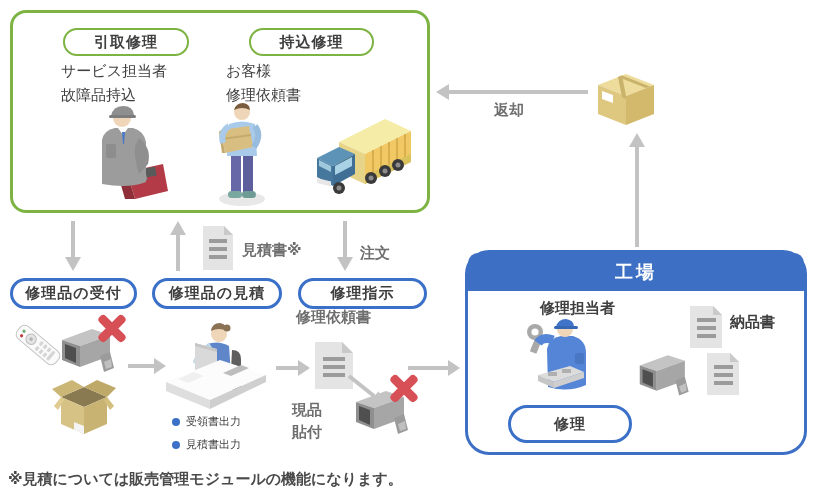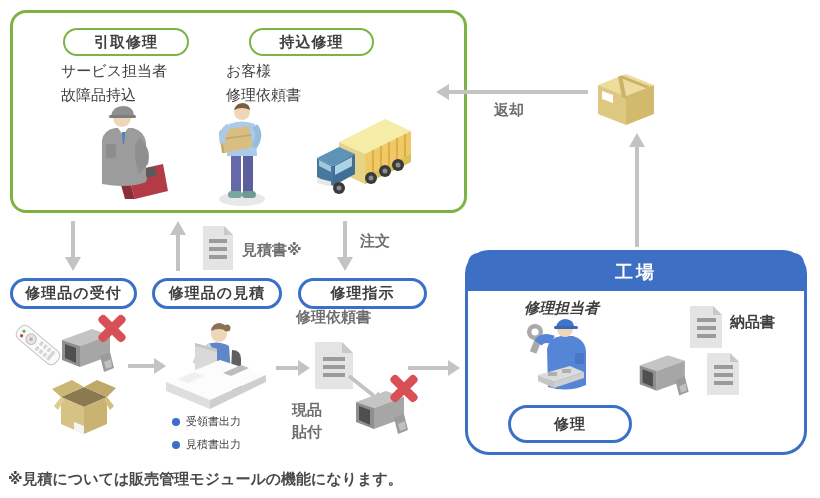--- a/index.html
+++ b/index.html
@@ -7,21 +7,21 @@
     --gray:#C3C3C3; --red:#D75056; --tdark:#3F3F3F; --tgray:#6E6E6E;
   }
   html,body{margin:0;padding:0;background:#fff;}
   .canvas{
     position:relative;width:820px;height:498px;background:#fff;overflow:hidden;
     font-family:"Liberation Sans","DejaVu Sans",sans-serif;color:var(--tdark);
   }
   .abs{position:absolute;}
   
   .green-box{position:absolute;left:10px;top:10px;width:414px;height:197px;
-    border:3px solid var(--green);border-radius:16px;background:#fff;padding-left:37px;}
+    border:3px solid var(--green);border-radius:16px;background:#fff;}
   .factory{position:absolute;left:465px;top:250px;width:336px;height:199px;
     border:3px solid var(--hblue);border-radius:24px;background:#fff;}
   .factory-header{height:38px;background:var(--hblue);border-radius:10px 10px 0 0;
     display:flex;align-items:center;justify-content:center;color:#fff;
     font-size:18px;font-weight:700;letter-spacing:3px;}
   
   .pill{position:absolute;display:flex;align-items:center;justify-content:center;
     background:#fff;border-radius:999px;font-size:15px;font-weight:600;
     color:var(--tdark);box-sizing:border-box;letter-spacing:1px;white-space:nowrap;}
   .pill.green{border:2px solid var(--green);height:28px;}
@@ -150,21 +150,21 @@
       <rect x="7" y="30" width="18" height="4" fill="#9B9B9B"></rect>
     </svg>
   </div>
   <div class="lbl" style="left:242px;top:241px;">見積書※</div>
   <div class="abs" style="left:337px;top:221px;">
     <svg width="16" height="50">
         <rect x="6" y="0" width="4" height="38" fill="#C3C3C3"></rect>
         <polygon points="0,36 16,36 8,50" fill="#C3C3C3"></polygon>
       </svg>
   </div>
-  <div class="lbl" style="left:360px;top:232px;">注文</div>
+  <div class="lbl" style="left:360px;top:244px;">注文</div>
 
   <div class="pill blue" style="left:10px;top:278px;width:127px;">
     <span>修理品の受付</span>
   </div>
   <div class="pill blue" style="left:152px;top:278px;width:130px;">
     <span>修理品の見積</span>
   </div>
   <div class="pill blue" style="left:298px;top:278px;width:129px;">
     <span>修理指示</span>
   </div>
@@ -292,21 +292,21 @@
     <svg width="52" height="16">
         <rect x="0" y="6" width="41" height="4" fill="#C3C3C3"></rect>
         <polygon points="40,0 52,8 40,16" fill="#C3C3C3"></polygon>
       </svg>
   </div>
 
   <div class="factory">
     <div class="factory-header">
       <span>工場</span>
     </div>
-    <div class="lbl dark" style="left:56px;top:46px;font-style:italic;">修理担当者</div>
+    <div class="lbl dark" style="left:72px;top:46px;">修理担当者</div>
     <div class="abs" style="left:52px;top:64px;">
       <svg width="90" height="84" viewBox="0 0 90 84">
         <circle cx="15" cy="15" r="8" fill="#A9A9A9"></circle>
         <circle cx="15" cy="15" r="3.6" fill="#FFFFFF"></circle>
         <rect x="13" y="19" width="7" height="17" fill="#A9A9A9" transform="rotate(22 16 27)"></rect>
         <path d="M27 32 Q29 21 41 19 L53 19 Q66 23 66 36 L66 68 Q48 76 28 70 Z" fill="#5585D6"></path>
         <path d="M33 23 Q23 19 18 26" stroke="#5585D6" stroke-width="9" fill="none"></path>
         <rect x="55" y="36" width="9" height="11" rx="2" fill="#4A77C4"></rect>
         <polygon points="18,58 50,49 64,55 34,65" fill="#DCDCDC"></polygon>
         <polygon points="18,58 34,65 34,71 18,64" fill="#C6C6C6"></polygon>

